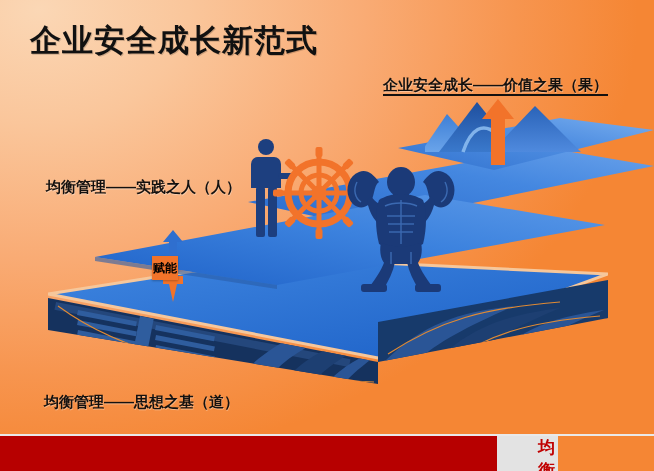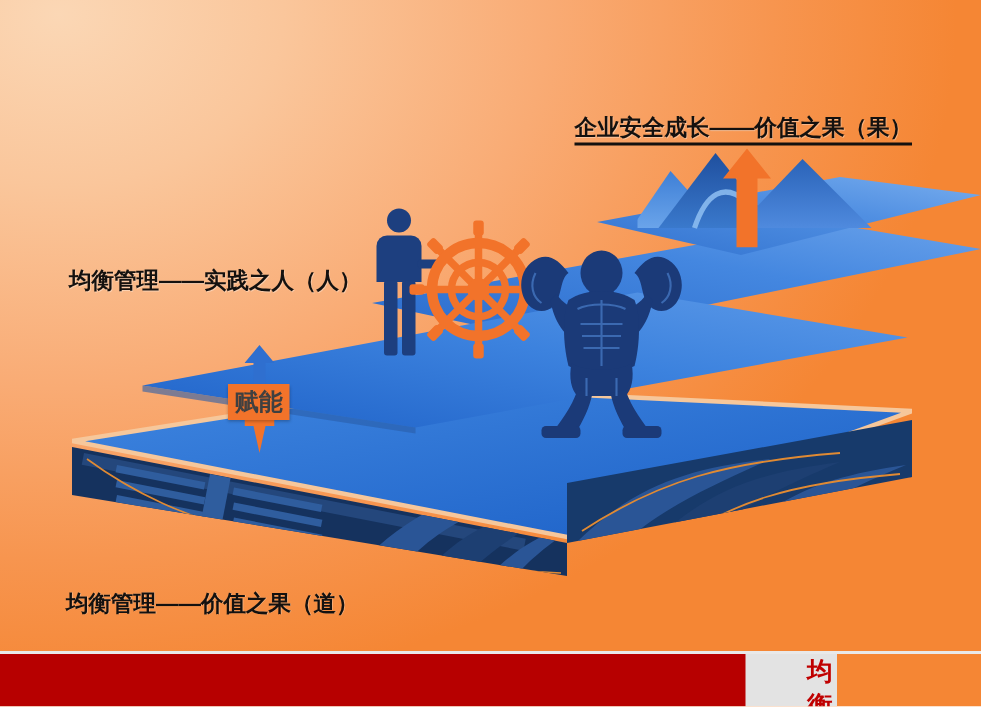--- a/index.html
+++ b/index.html
@@ -37,23 +37,23 @@
     text-shadow:0.5px 0.5px 0 rgba(255,255,255,.35);
   }
   #lbl-top { left:383px; top:76px; }
   #lbl-top .u { border-bottom:2px solid #14110f; padding-bottom:1px;margin-top:46px; }
   #lbl-mid { left:46px; top:178px; }
   #lbl-base { left:44px; top:393px; }
 
   
   #empower {
     position:absolute; left:152px; top:256px;
-    width:41px; height:24px;
+    width:26px; height:24px;
     background:#f2732a;
-    color:#404040; font-size:16px; font-weight:bold;
+    color:#000000; font-size:12px; font-weight:bold;
     display:flex; align-items:center; justify-content:center;
     letter-spacing:0px;
     box-shadow:0 1px 2px rgba(0,0,0,.25);
     z-index:7;
   }
   #arrow-up-blue { position:absolute; left:163px; top:230px; z-index:6; }
   #arrow-dn-orange { position:absolute; left:163px; top:276px; z-index:6; }
 
   
   #wheel-group { position:absolute; left:249px; top:137px; z-index:8; }
@@ -81,20 +81,21 @@
     font-size:17px; font-weight:bold; color:#c00000;
     letter-spacing:1px;
   }
   #footer-sep { position:absolute; left:0; bottom:35px; width:654px; height:2px; background:#e9e9e9; }
 </style>
 </head>
 <body>
 
 <div id="slide">
 
+  <div id="title">企业安全成长新范式</div>
 
   <div id="base-block">
     <svg width="560" height="130" viewBox="0 0 560 130">
       <defs>
         <clipPath id="clipFront">
           <polygon points="0,40 330,104 330,126 0,72"></polygon>
         </clipPath>
         <clipPath id="clipRight">
           <polygon points="330,104 560,60 560,20 330,64"></polygon>
         </clipPath>
@@ -288,21 +289,21 @@
   <div id="arrow-dn-orange">
     <svg width="20" height="26" viewBox="0 0 20 26">
       <polygon points="0,0 20,0 20,8 14,8 10,26 6,8 0,8" fill="#f2732a"></polygon>
     </svg>
   </div>
 
   <div class="lbl" id="lbl-top">
     <span class="u">企业安全成长——价值之果（果）</span>
   </div>
   <div class="lbl" id="lbl-mid">均衡管理——实践之人（人）</div>
-  <div class="lbl" id="lbl-base">均衡管理——价值之果（道）</div>
+  <div class="lbl" id="lbl-base">均衡管理——思想之基（道）</div>
 
   <div id="footer-sep"></div>
   <div id="footer">
     <div id="footer-bar"></div>
     <div id="footer-brand">
       <span id="footer-logo">
         <svg width="26" height="26" viewBox="0 0 26 26">
           <circle cx="13" cy="13" r="12.5" fill="#c00000"></circle>
           <circle cx="13" cy="13" r="9" fill="#ffffff"></circle>
           <path d="M13 4.2 A8.8 8.8 0 0 1 13 21.8 A8.8 8.8 0 0 1 13 4.2 Z M13 6 A7 7 0 0 0 13 20 A7 7 0 0 0 13 6 Z" fill="#c00000"></path>

